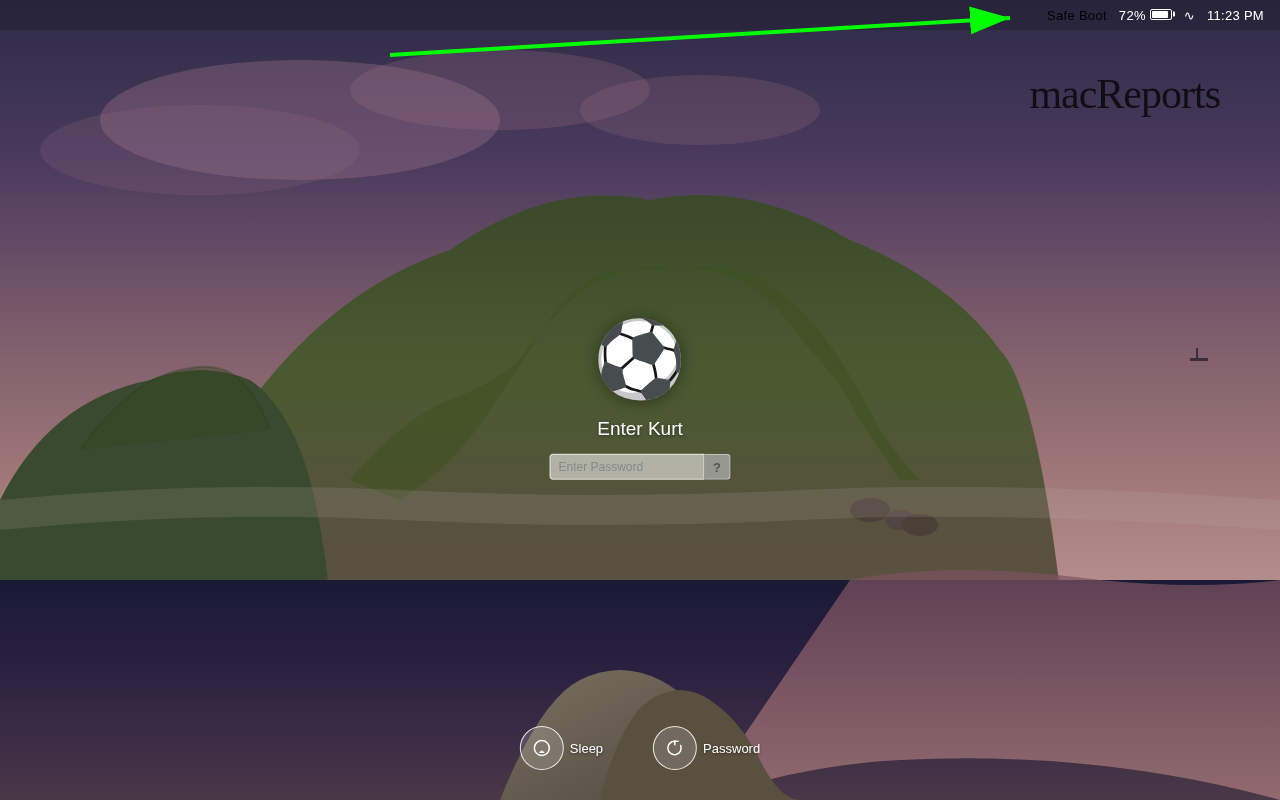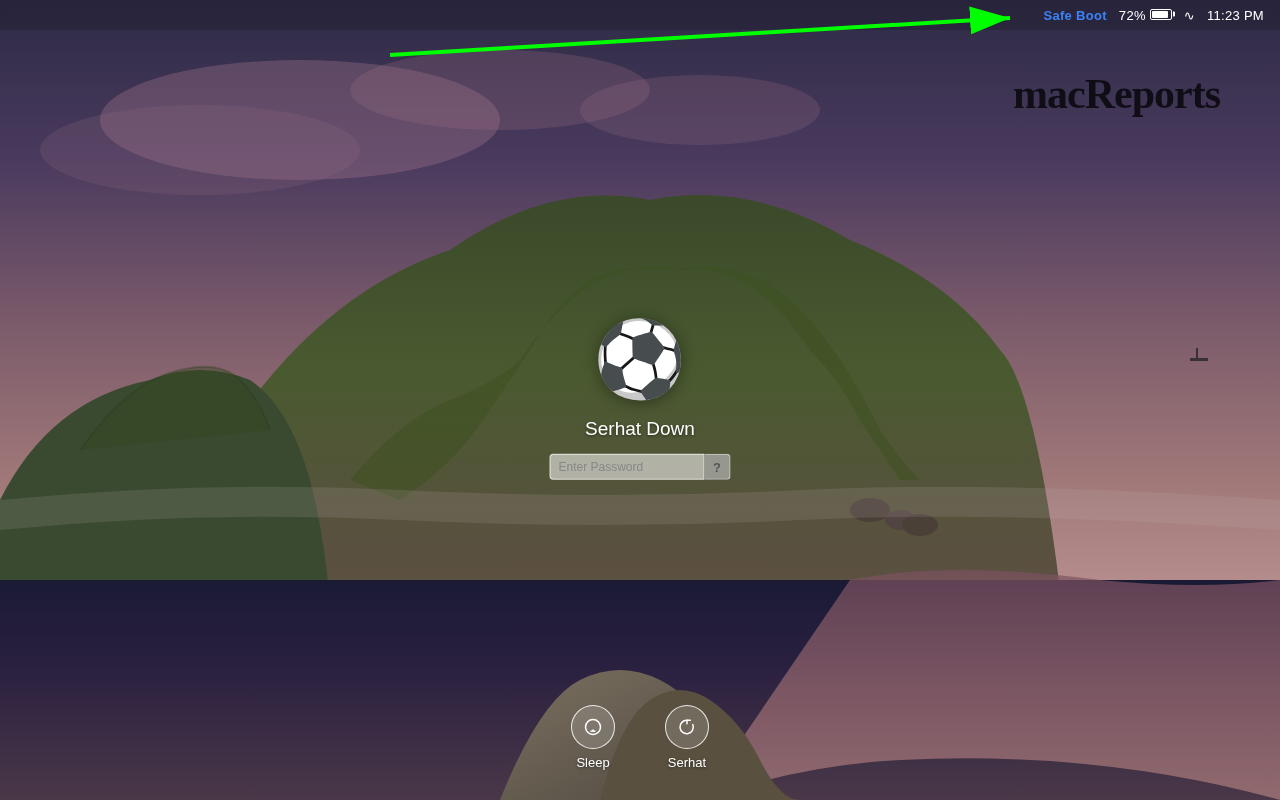--- a/index.html
+++ b/index.html
@@ -52,23 +52,23 @@
       backdrop-filter: blur(10px);
       display: flex;
       align-items: center;
       justify-content: flex-end;
       padding: 0 16px;
       z-index: 100;
       gap: 12px;
     }
 
     .menubar-item {
-      color: #3b82f6;
+      color: #000000;
       font-size: 13px;
-      font-weight: 700;
+      font-weight: 400;
       letter-spacing: 0.3px;
     }
 
     .menubar-item.white {
       color: #ffffff;
       font-size: 13px;
       font-weight: 400;
     }
 
     .battery-icon {
@@ -126,21 +126,21 @@
     }
 
     
     #watermark {
       position: absolute;
       top: 70px;
       right: 60px;
       z-index: 150;
       color: rgba(0,0,0,0.75);
       font-size: 42px;
-      font-weight: 700;
+      font-weight: 400;
       font-family: Georgia, serif;
       letter-spacing: -1px;
     }
 
     
     #login-container {
       position: absolute;
       top: 50%;
       left: 50%;
       transform: translate(-50%, -52%);
@@ -221,21 +221,21 @@
       left: 50%;
       transform: translateX(-50%);
       display: flex;
       gap: 50px;
       z-index: 50;
       align-items: flex-end;
     }
 
     .bottom-btn {
       display: flex;
-      flex-direction: column;
+      flex-direction: row;
       align-items: center;
       gap: 6px;
       cursor: pointer;
     }
 
     .btn-circle {
       width: 44px;
       height: 44px;
       border-radius: 50%;
       border: 1.5px solid rgba(255,255,255,0.85);
@@ -360,21 +360,21 @@
   </span>
   <span class="menubar-item white">11:23 PM</span>
 </div>
 
 <div id="watermark">
   <span>macReports</span>
 </div>
 
 <div id="login-container">
   <div id="avatar">⚽</div>
-  <div id="username">Serhat Down</div>
+  <div id="username">Enter Kurt</div>
   <div id="password-container">
     <input id="password-field" type="password" placeholder="Enter Password" style="">
     <div id="password-help">?</div>
   </div>
 </div>
 
 <div id="bottom-buttons">
   <div class="bottom-btn">
     <div class="btn-circle">
       <svg class="restart-svg" viewBox="0 0 24 24" fill="none" stroke="white" stroke-width="1.8">
@@ -388,16 +388,16 @@
   </div>
 
   <div class="bottom-btn">
     <div class="btn-circle">
       <svg class="restart-svg" viewBox="0 0 24 24" fill="none" stroke="white" stroke-width="1.8">
 
         <path d="M12 4 A8 8 0 1 0 19 9" stroke-linecap="round"></path>
         <polyline points="16,4 12,4 12,8" stroke-linecap="round" stroke-linejoin="round"></polyline>
       </svg>
     </div>
-    <span class="btn-label">Serhat</span>
+    <span class="btn-label">Password</span>
   </div>
 
 </div>
 
 </body></html>

